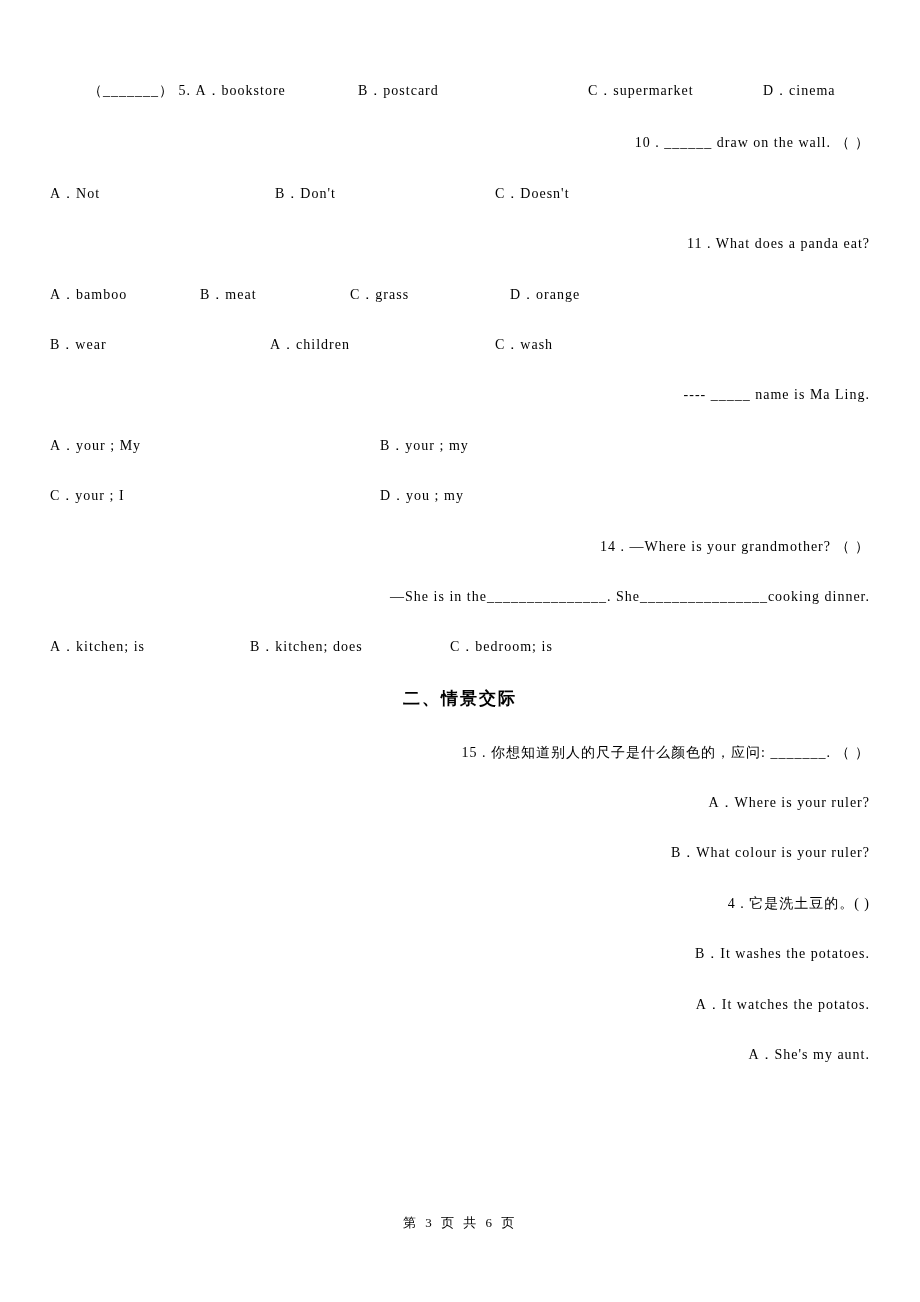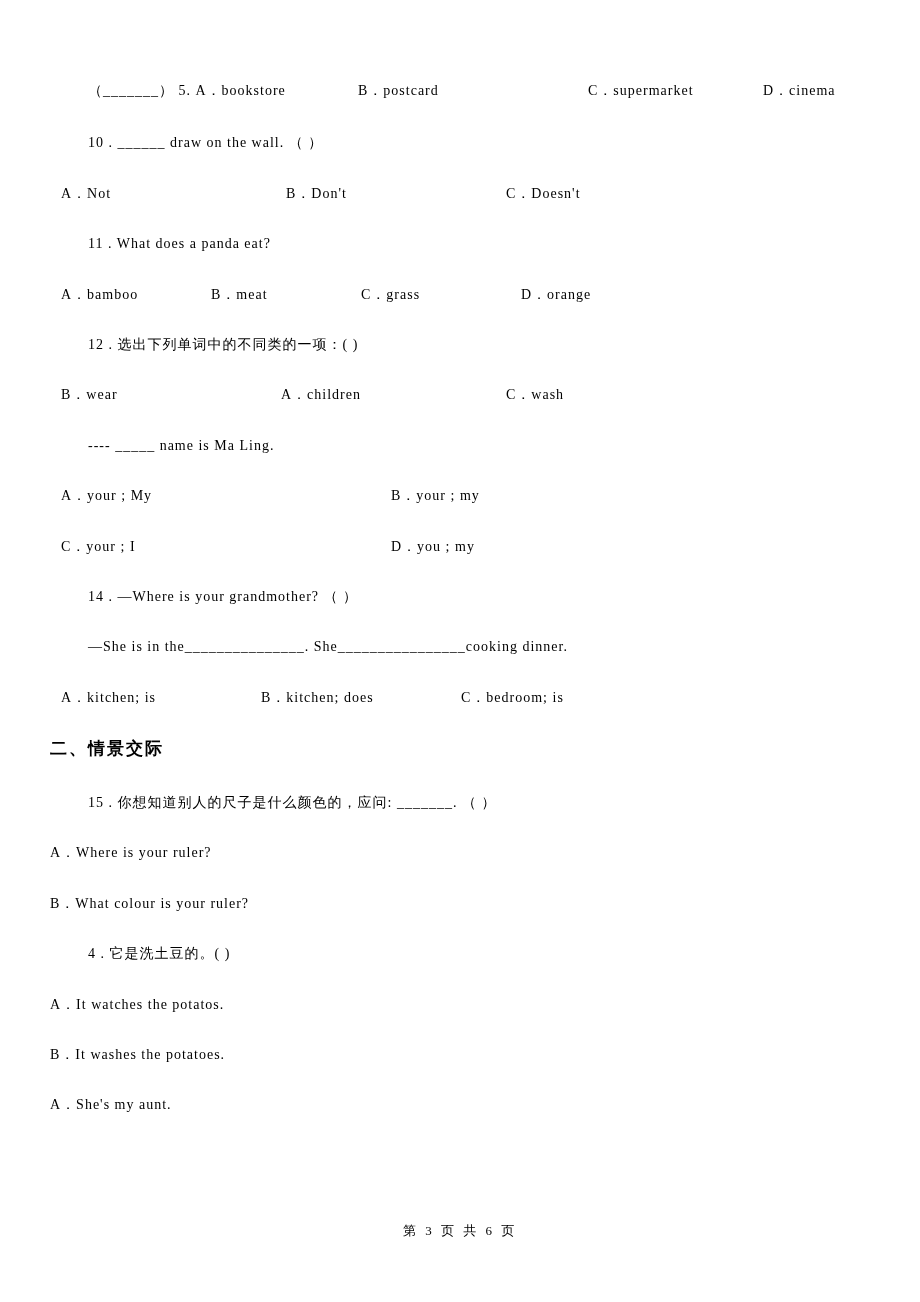--- a/index.html
+++ b/index.html
@@ -19,48 +19,49 @@
     }
     .content {
       padding: 68px 50px 0 50px;
     }
     .indent {
       padding-left: 38px;
     }
     .line {
       margin-bottom: 28px;
       line-height: 1.6;
+      text-align: right;
     }
     .options-row {
       display: flex;
       margin-bottom: 28px;
       line-height: 1.6;
-      margin-left: 11px;
     }
     .opt-col {
       display: inline-block;
     }
     .options-2col-a { width: 330px; }
     .options-2col-b { width: auto; }
     .options-3col-a { width: 225px; }
     .options-3col-b { width: 220px; }
     .options-4col-a { width: 150px; }
     .options-4col-b { width: 150px; }
     .options-4col-c { width: 160px; }
     .section-title {
       font-family: "SimHei", "黑体", sans-serif;
       font-weight: bold;
       font-size: 17px;
       margin-top: 18px;
       margin-bottom: 32px;
       letter-spacing: 2px;
+      text-align: center;
     }
     .footer {
       position: absolute;
-      bottom: 62px;
+      bottom: 70px;
       width: 100%;
       text-align: center;
       font-size: 13px;
       letter-spacing: 3px;
     }
     .q9-row {
       display: flex;
       margin-bottom: 30px;
       line-height: 1.6;
       padding-left: 38px;
@@ -90,21 +91,20 @@
   </div>
 
   <div class="line indent">11 . What does a panda eat?</div>
   <div class="options-row">
     <span class="opt-col options-4col-a">A．bamboo</span>
     <span class="opt-col options-4col-b">B．meat</span>
     <span class="opt-col options-4col-c">C．grass</span>
     <span class="opt-col">D．orange</span>
   </div>
 
-  <div class="line indent">12 . 选出下列单词中的不同类的一项：(    )</div>
   <div class="options-row">
     <span class="opt-col options-3col-b">B．wear</span>
     <span class="opt-col options-3col-a">A．children</span>
     <span class="opt-col">C．wash</span>
   </div>
 
   <div class="line indent">---- _____ name is Ma Ling.</div>
   <div class="options-row">
     <span class="opt-col options-2col-a">A．your ; My</span>
     <span class="opt-col options-2col-b">B．your ; my</span>
@@ -122,20 +122,20 @@
     <span class="opt-col">C．bedroom; is</span>
   </div>
 
   <div class="section-title">二、情景交际</div>
 
   <div class="line indent">15 . 你想知道别人的尺子是什么颜色的，应问:  _______. （   ）</div>
   <div class="line">A．Where  is  your  ruler?</div>
   <div class="line">B．What  colour  is  your  ruler?</div>
 
   <div class="line indent">4 . 它是洗土豆的。(    )</div>
+  <div class="line">B．It washes the potatoes.</div>
   <div class="line">A．It watches the potatos.</div>
-  <div class="line">B．It washes the potatoes.</div>
 
   <div class="line">A．She's my aunt.</div>
 
 </div>
 
 <div class="footer">第 3 页 共 6 页</div>
 
 </body></html>

